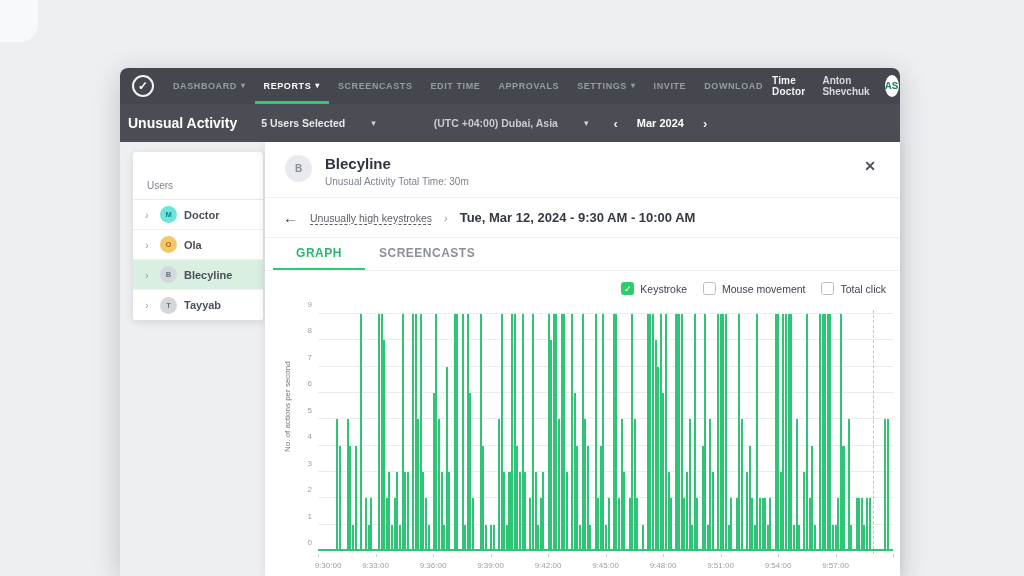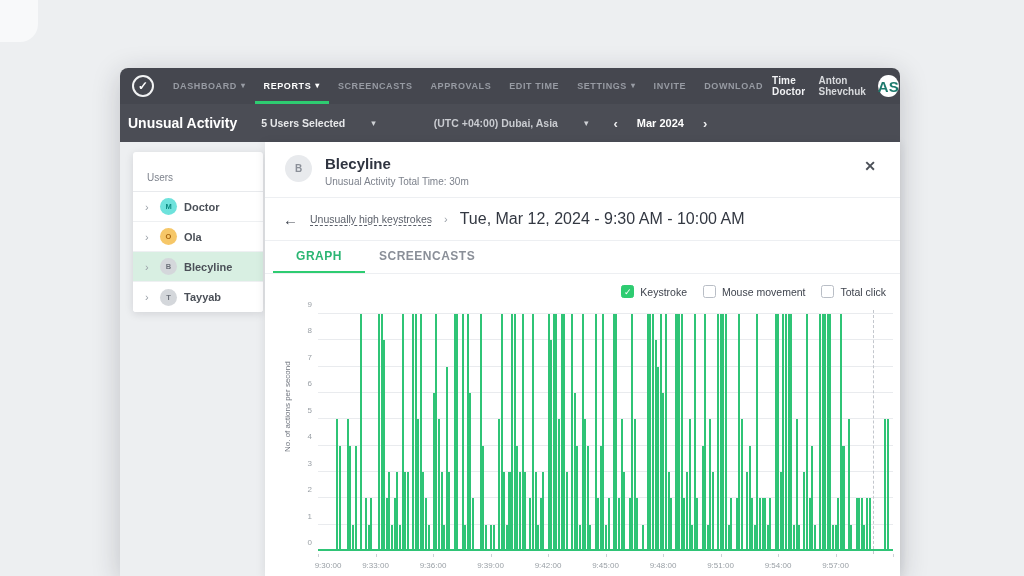--- a/index.html
+++ b/index.html
@@ -30,22 +30,22 @@
   .nav-items { display:flex; align-items:stretch; }
   .nav-item { display:flex; align-items:center; gap:4px; padding:0 9px;
     font-size:9px; font-weight:700; letter-spacing:.6px; color:#979ba3;
     border-bottom:3px solid transparent; border-top:3px solid transparent; cursor:pointer; white-space:nowrap; }
   .nav-item.active { color:#ffffff; border-bottom-color:#2ecc71; }
   .nav-item .chev { font-size:8px; margin-top:-1px; }
   .topnav-right { margin-left:auto; display:flex; align-items:center; gap:12px; }
   .brand { font-size:10px; font-weight:700; color:#f2f3f5; letter-spacing:.2px; }
   .user-name { font-size:10px; font-weight:700; color:#d8dadd; }
   .user-avatar { width:22px; height:22px; border-radius:50%; background:#ffffff;
-    color:#1d7a6d; font-size:15px; font-weight:700;
-    display:flex; align-items:center; justify-content:center; cursor:pointer; }
+    color:#1d7a6d; font-size:11px; font-weight:700;
+    display:flex; align-items:center; justify-content:center; cursor:pointer;font-family:Liberation Mono, monospace; }
 
   
   .subnav { position:absolute; left:0; top:36px; width:100%; height:38px;
     background:#4b4d55; display:flex; align-items:stretch; padding:0 10px 0 8px; }
   .page-title { display:flex; align-items:center; font-size:14px; font-weight:700;
     color:#ffffff; padding-right:14px; white-space:nowrap; }
   .sub-select { display:flex; align-items:center; gap:26px; padding:0 10px; cursor:pointer; }
   .sub-select .sel-label { font-size:10.5px; font-weight:600; color:#e7e8ea; white-space:nowrap; }
   .sub-select .sel-label.dim { color:#c9cbd0; }
   .sub-select .chev { font-size:9px; color:#cfd1d5; }
@@ -54,21 +54,21 @@
   .period-label { font-size:11px; font-weight:700; color:#ffffff; white-space:nowrap; }
   .range-tabs { display:flex; align-items:stretch; margin-left:2px; }
   .range-tab { display:flex; align-items:center; padding:0 12px; font-size:9px; font-weight:700;
     letter-spacing:.5px; color:#93969e; border-bottom:3px solid transparent; border-top:3px solid transparent;
     cursor:pointer; white-space:nowrap; }
   .range-tab.active { color:#ffffff; border-bottom-color:#2ecc71; }
 
   
   .sidebar-card { position:absolute; left:13px; top:84px; width:130px;
     background:#ffffff; border-radius:3px; box-shadow:0 2px 8px rgba(30,34,44,.13); overflow:hidden; }
-  .sidebar-header { font-size:10px; color:#7d828c; padding:20px 12px 8px 14px;
+  .sidebar-header { font-size:10px; color:#7d828c; padding:28px 12px 8px 14px;
     border-bottom:1px solid #e8eaed; }
   .user-row { display:flex; align-items:center; gap:7px; height:30px; padding:0 8px 0 12px;
     border-bottom:1px solid #eef0f2; cursor:pointer; background:#fff; }
   .user-row:last-child { border-bottom:none; }
   .user-row.selected { background:#d8efe2; }
   .row-chev { color:#9aa0a8; font-size:11px; width:8px; }
   .row-avatar { width:17px; height:17px; border-radius:50%; font-size:7.5px; font-weight:700;
     display:flex; align-items:center; justify-content:center; flex:none; }
   .row-name { font-size:11px; color:#4b5058; font-weight:600; }
 
@@ -83,21 +83,21 @@
   .detail-sub { font-size:10px; color:#7d828c; margin-top:4px; }
   .close-btn { margin-left:auto; color:#4b5058; font-size:14px; font-weight:600;
     cursor:pointer; padding:4px 6px; line-height:1; }
 
   .breadcrumb-row { display:flex; align-items:center; gap:12px; padding:12px 20px 12px 18px;
     border-bottom:1px solid #edeff2; }
   .back-arrow { font-size:15px; color:#3f444e; cursor:pointer; line-height:1; }
   .crumb-link { font-size:10.5px; color:#5a5f69; text-decoration:underline; text-underline-offset:2px;
     text-decoration-style:dashed; cursor:pointer; }
   .crumb-sep { font-size:11px; color:#9aa0a8; }
-  .crumb-current { font-size:16px; font-weight:400; color:#33384250; color:#333842; }
+  .crumb-current { font-size:13px; font-weight:700; color:#33384250; color:#333842; }
 
   .tabs-row { display:flex; align-items:stretch; height:33px; border-bottom:1px solid #edeff2; padding-left:8px; }
   .detail-tab { display:flex; align-items:center; justify-content:center; min-width:92px; padding:0 14px;
     font-size:12px; font-weight:700; letter-spacing:.5px; color:#8a8f98;
     border-bottom:2px solid transparent; cursor:pointer; }
   .detail-tab.active { color:#2bb673; border-bottom-color:#2ecc71; }
 
   .legend-row { display:flex; justify-content:flex-end; align-items:center; gap:16px; padding:11px 14px 6px 0; }
   .legend-item { display:flex; align-items:center; gap:6px; cursor:pointer; }
   .checkbox { width:13px; height:13px; border-radius:2.5px; border:1.5px solid #b9bec6; background:#fff;
@@ -142,24 +142,24 @@
             <div class="chev" style="display: inline;">▾</div>
           </div>
           <div class="nav-item active">
             <div>REPORTS</div>
             <div class="chev" style="display: inline;">▾</div>
           </div>
           <div class="nav-item">
             <div>SCREENCASTS</div>
           </div>
           <div class="nav-item">
+            <div>EDIT TIME</div>
+          </div>
+          <div class="nav-item">
             <div>APPROVALS</div>
-          </div>
-          <div class="nav-item">
-            <div>EDIT TIME</div>
           </div>
           <div class="nav-item">
             <div>SETTINGS</div>
             <div class="chev" style="display: inline;">▾</div>
           </div>
           <div class="nav-item">
             <div>INVITE</div>
           </div>
           <div class="nav-item">
             <div>DOWNLOAD</div>

